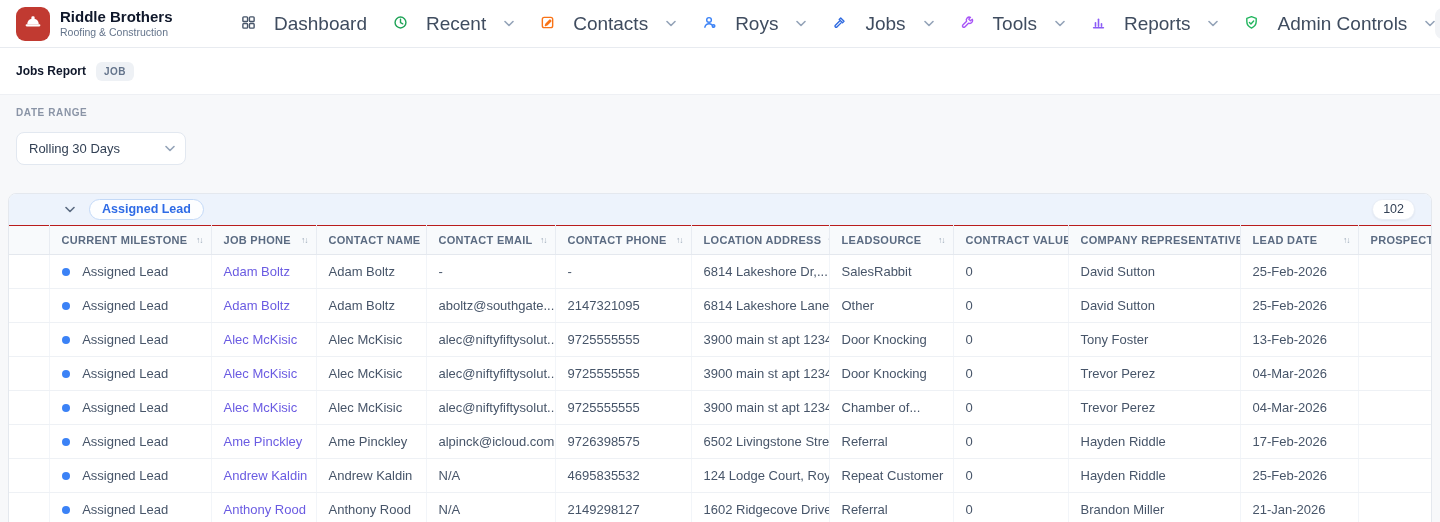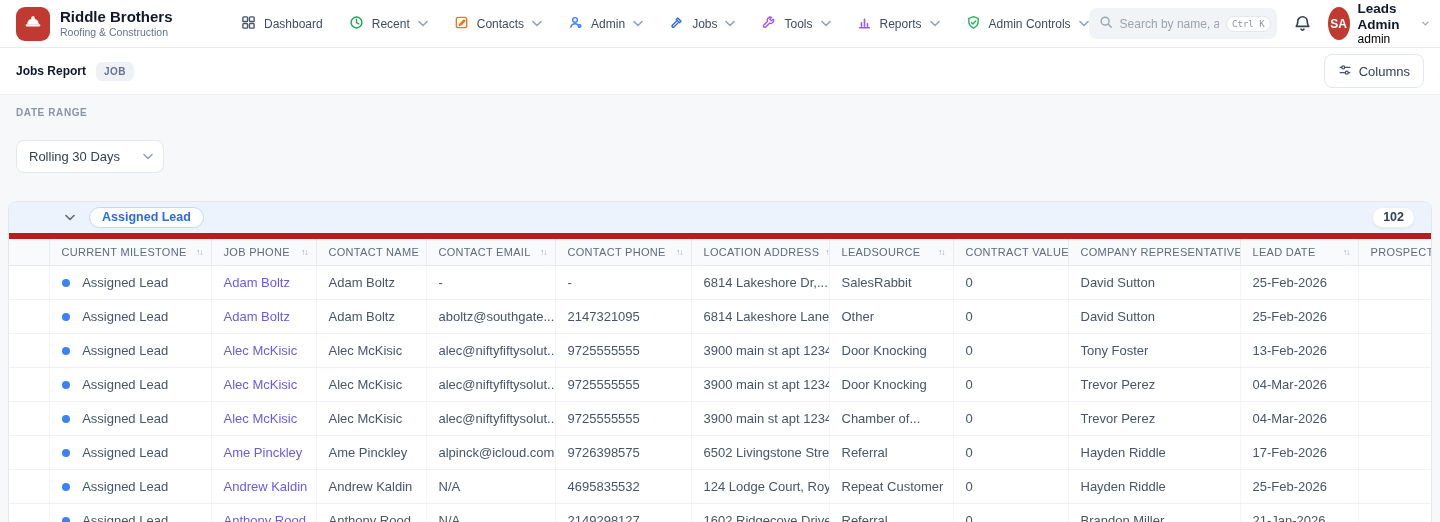--- a/index.html
+++ b/index.html
@@ -8,21 +8,21 @@
 
   
   .topbar { height:48px; background:#fff; border-bottom:1px solid #e8ebf0;
     display:flex; align-items:center; padding:0 16px; }
   .brand { display:flex; align-items:center; gap:10px; min-width:225px; }
   .logo { width:34px; height:34px; border-radius:9px; background:var(--brand-red,#c13a31);
     display:flex; align-items:center; justify-content:center; }
   .brand-name { font-size:15px; font-weight:800; color:#0f172a; line-height:1.1; }
   .brand-tag  { font-size:10.5px; color:#64748b; }
   .nav { flex:1; display:flex; align-items:center; justify-content:center; gap:26px; }
-  .nav-item { display:flex; align-items:center; gap:8px; font-size:12px; color:#3f4c5f;
+  .nav-item { display:flex; align-items:center; gap:18px; font-size:19px; color:#3f4c5f;
     cursor:pointer; white-space:nowrap; }
   .nav-item svg.ni { width:15px; height:15px; }
   .chev { width:10px; height:7px; stroke:#94a3b8; fill:none; stroke-width:1.6;
     stroke-linecap:round; stroke-linejoin:round; }
   .right-cluster { display:flex; align-items:center; gap:16px; }
   .searchbox { display:flex; align-items:center; gap:7px; width:188px; height:31px;
     background:#f1f3f6; border-radius:8px; padding:0 6px 0 10px; }
   .searchbox input { border:0; outline:0; background:transparent; flex:1; min-width:0;
     font-size:12px; color:#334155; font-family:"Liberation Sans",sans-serif; }
   .searchbox input::placeholder { color:#9ca3af; }
@@ -43,39 +43,39 @@
     font-weight:700; letter-spacing:.5px; padding:4px 8px; border-radius:6px; }
   .header-actions { margin-left:auto; display:flex; gap:10px; }
   .btn { height:34px; display:flex; align-items:center; gap:7px; border-radius:8px;
     font-size:13px; cursor:pointer; }
   .btn-columns { background:#fff; border:1px solid #e2e8f0; color:#334155; padding:0 13px; }
   .btn-actions { background:var(--accent,#5a43ee); border:0; color:#fff; padding:0 14px; font-weight:600; }
   .btn-actions .chev { stroke:#fff; }
 
   
   .filter-bar { padding:12px 16px 0 16px; }
-  .filter-label { font-size:10px; font-weight:700; letter-spacing:.6px; color:#8a94a6; margin-bottom:22px; }
-  .select { width:148px; height:33px; background:#fff; border:1px solid #e2e8f0; border-radius:8px;
+  .filter-label { font-size:10px; font-weight:700; letter-spacing:.6px; color:#8a94a6; margin-bottom:14px; }
+  .select { width:170px; height:33px; background:#fff; border:1px solid #e2e8f0; border-radius:8px;
     display:flex; align-items:center; justify-content:space-between; padding:0 10px 0 12px;
     font-size:13px; color:#334155; cursor:pointer; }
 
   
   .card { margin:28px 8px 0 8px; background:#fff; border:1px solid #e4e8ee;
     border-radius:8px 8px 0 0; overflow:hidden; }
   .group-header { height:31px; background:#edf3fc; display:flex; align-items:center; padding:0 16px 0 56px; }
   .group-chev { margin-right:14px; cursor:pointer; display:flex; }
   .group-chev .chev { stroke:#5b6b82; }
   .group-pill { background:#fdfeff; border:1px solid #c3d9f7; color:var(--pill-blue,#2e6be6);
     font-size:12.5px; font-weight:700; padding:2px 12px 3px; border-radius:999px; cursor:pointer; }
   .group-count { margin-left:auto; background:#fff; border:1px solid #e8edf5; box-shadow:0 1px 2px rgba(30,41,59,.06);
-    color:#334155; font-size:12.5px; font-weight:700; padding:2px 10px 3px; border-radius:999px; }
+    color:#334155; font-size:12.5px; font-weight:400; padding:2px 10px 3px; border-radius:999px; }
 
   table { width:100%; border-collapse:collapse; table-layout:fixed; }
-  thead th { height:29px; background:#f8fafc; border-top:6px solid #b91c1c; border-bottom:1px solid #e4e8ee;
-    border-right:1px solid #e8ecf2; font-size:11px; font-weight:400; letter-spacing:.3px; color:#5b6b82;
+  thead th { height:29px; background:#f8fafc; border-top:1px solid #b91c1c; border-bottom:1px solid #e4e8ee;
+    border-right:1px solid #e8ecf2; font-size:11px; font-weight:700; letter-spacing:.3px; color:#5b6b82;
     text-align:left; padding:0 8px 0 12px; white-space:nowrap; overflow:hidden; }
   thead th:last-child { border-right:0; }
   thead th .th-inner { display:flex; align-items:center; }
   .sort-icon { margin-left:auto; font-size:8.5px; letter-spacing:-1px; color:#9aa7b8; padding-left:6px; }
   tbody td { height:34px; border-bottom:1px solid #eef1f5; border-right:1px solid #f2f5f9;
     font-size:13px; color:#475569; padding:0 12px; white-space:nowrap; overflow:hidden; }
   tbody td:last-child { border-right:0; }
   .dot { display:inline-block; width:8px; height:8px; border-radius:50%;
     background:var(--dot-blue,#3b82f6); margin-right:9px; vertical-align:middle; }
   .milestone-text { vertical-align:middle; }
@@ -134,21 +134,21 @@
           <polyline points="1 1.5 5 5.5 9 1.5"></polyline>
         </svg>
     </div>
     <div class="nav-item">
       <span>
         <svg class="ni" viewBox="0 0 16 16" fill="none" stroke="#3b82f6" stroke-width="1.5" stroke-linecap="round">
           <circle cx="7.5" cy="5.3" r="2.5"></circle>
             <path d="M3 13c.7-2.4 2.3-3.6 4.5-3.6S11.3 10.6 12 13"></path>
             <circle cx="12.3" cy="11.8" r="1.4"></circle>
         </svg></span>
-      <span>Admin</span>
+      <span>Roys</span>
       <svg class="chev" viewBox="0 0 10 7">
           <polyline points="1 1.5 5 5.5 9 1.5"></polyline>
         </svg>
     </div>
     <div class="nav-item">
       <span>
         <svg class="ni" viewBox="0 0 16 16" fill="none" stroke="#2f6ae0" stroke-width="1.5" stroke-linecap="round" stroke-linejoin="round">
           <path d="M9.3 3.2l3.5 3.5-1.6 1.6-3.5-3.5z"></path>
             <path d="M7.9 6.6L3.4 11.1a1.3 1.3 0 0 0 1.8 1.8l4.5-4.5"></path>
         </svg></span>
@@ -219,30 +219,20 @@
           <polyline points="1 1.5 5 5.5 9 1.5"></polyline>
         </svg>
     </div>
   </div>
 </div>
 
 <div class="page-header">
   <span class="page-title">Jobs Report</span>
   <span class="page-badge">JOB</span>
   <div class="header-actions">
-    <button class="btn btn-columns">
-      <span>
-        <svg width="14" height="14" viewBox="0 0 16 16" fill="none" stroke="#475569" stroke-width="1.5" stroke-linecap="round">
-          <path d="M2.5 5h11"></path>
-            <path d="M2.5 11h11"></path>
-            <circle cx="6" cy="5" r="1.7" fill="#fff"></circle>
-            <circle cx="10" cy="11" r="1.7" fill="#fff"></circle>
-        </svg></span>
-      <span>Columns</span>
-    </button>
   </div>
 </div>
 
 <div class="filter-bar">
   <div class="filter-label">DATE RANGE</div>
   <div class="select">
     <span>Rolling 30 Days</span>
     <svg class="chev" viewBox="0 0 10 7">
         <polyline points="1 1.5 5 5.5 9 1.5"></polyline>
       </svg>

